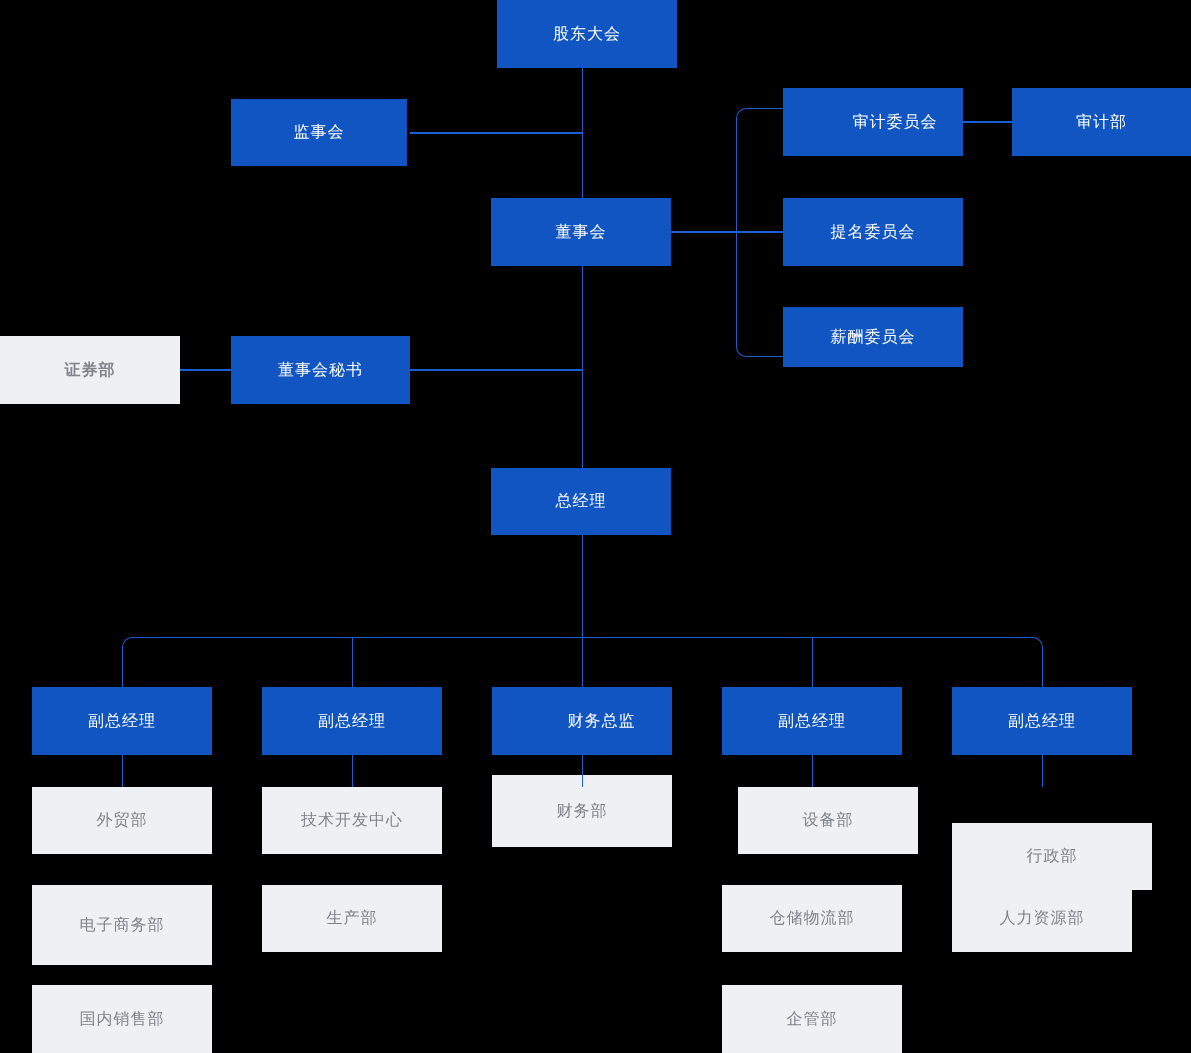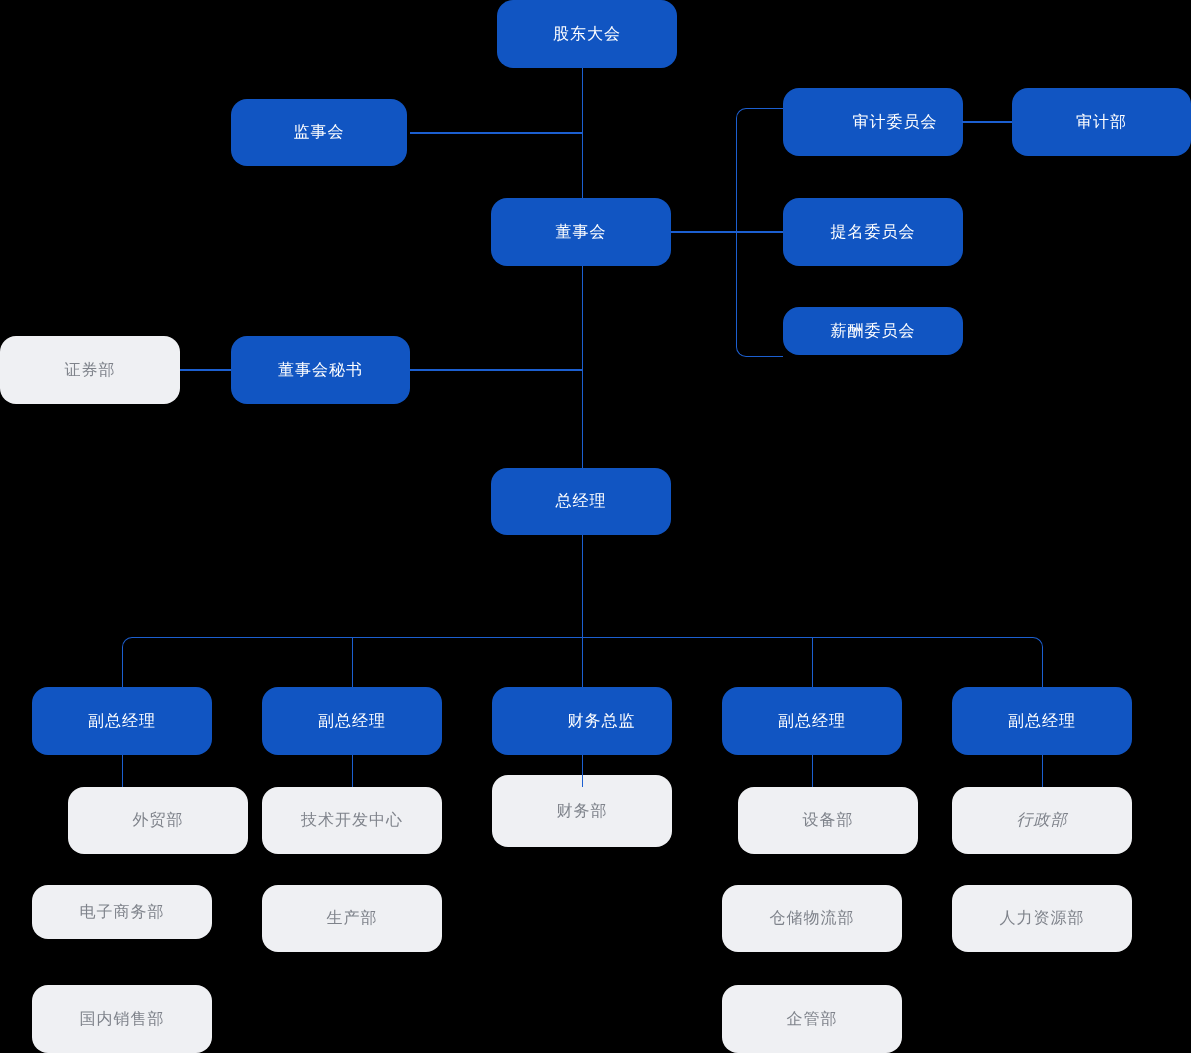--- a/index.html
+++ b/index.html
@@ -13,21 +13,21 @@
     height: 1053px;
     background: #000000;
     overflow: hidden;
     font-family: "Liberation Sans", "DejaVu Sans", sans-serif;
   }
   .node {
     position: absolute;
     display: flex;
     align-items: center;
     justify-content: center;
-    border-radius: 16px;
+    border-radius: 0;
     font-size: 16px;
     letter-spacing: 1px;
     box-sizing: border-box;
     white-space: nowrap;
   }
   .node.primary {
     background: #1155C2;
     color: #FFFFFF;
   }
   .node.secondary {
@@ -59,39 +59,39 @@
 </head>
 <body>
 
 <div id="org-chart">
     <div class="node primary" style="left: 497px; top: 0px; width: 180px; height: 68px;">股东大会</div>
     <div class="node primary" style="left: 231px; top: 99px; width: 176px; height: 67px;">监事会</div>
     <div class="node primary" style="left: 491px; top: 198px; width: 180px; height: 68px;">董事会</div>
     <div class="node primary" style="left: 783px; top: 88px; width: 180px; height: 68px; padding-left: 44px;">审计委员会</div>
     <div class="node primary" style="left: 1012px; top: 88px; width: 179px; height: 68px;">审计部</div>
     <div class="node primary" style="left: 783px; top: 198px; width: 180px; height: 68px;">提名委员会</div>
-    <div class="node primary" style="left: 783px; top: 307px; width: 180px; height: 48px;">薪酬委员会</div>
+    <div class="node primary" style="left: 783px; top: 307px; width: 180px; height: 60px;">薪酬委员会</div>
     <div class="node primary" style="left: 231px; top: 336px; width: 179px; height: 68px;">董事会秘书</div>
-    <div class="node secondary" style="left: 0px; top: 336px; width: 180px; height: 68px;">证券部</div>
+    <div class="node secondary" style="left: 0px; top: 336px; width: 180px; height: 68px; font-weight: bold;">证券部</div>
     <div class="node primary" style="left: 491px; top: 468px; width: 180px; height: 67px;">总经理</div>
     <div class="node primary" style="left: 32px; top: 687px; width: 180px; height: 68px;">副总经理</div>
     <div class="node primary" style="left: 262px; top: 687px; width: 180px; height: 68px;">副总经理</div>
     <div class="node primary" style="left: 492px; top: 687px; width: 180px; height: 68px; padding-left: 39px;">财务总监</div>
     <div class="node primary" style="left: 722px; top: 687px; width: 180px; height: 68px;">副总经理</div>
     <div class="node primary" style="left: 952px; top: 687px; width: 180px; height: 68px;">副总经理</div>
-    <div class="node secondary" style="left: 32px; top: 787px; width: 180px; height: 67px; margin-left: 36px;">外贸部</div>
-    <div class="node secondary" style="left: 32px; top: 885px; width: 180px; height: 54px;">电子商务部</div>
+    <div class="node secondary" style="left: 32px; top: 787px; width: 180px; height: 67px;">外贸部</div>
+    <div class="node secondary" style="left: 32px; top: 885px; width: 180px; height: 80px;">电子商务部</div>
     <div class="node secondary" style="left: 32px; top: 985px; width: 180px; height: 68px;">国内销售部</div>
     <div class="node secondary" style="left: 262px; top: 787px; width: 180px; height: 67px;">技术开发中心</div>
     <div class="node secondary" style="left: 262px; top: 885px; width: 180px; height: 67px;">生产部</div>
     <div class="node secondary" style="left: 492px; top: 775px; width: 180px; height: 72px;">财务部</div>
     <div class="node secondary" style="left: 722px; top: 787px; width: 180px; height: 67px; margin-left: 16px;">设备部</div>
     <div class="node secondary" style="left: 722px; top: 885px; width: 180px; height: 67px;">仓储物流部</div>
     <div class="node secondary" style="left: 722px; top: 985px; width: 180px; height: 68px;">企管部</div>
-    <div class="node secondary" style="left: 952px; top: 787px; width: 180px; height: 67px; font-style: italic;">行政部</div>
+    <div class="node secondary" style="left: 952px; top: 823px; width: 200px; height: 67px;">行政部</div>
     <div class="node secondary" style="left: 952px; top: 885px; width: 180px; height: 67px;">人力资源部</div>
     <div class="line" style="left: 581.5px; top: 68px; width: 1.5px; height: 130px;"></div>
     <div class="line" style="left: 410px; top: 132px; width: 172px; height: 1.5px;"></div>
     <div class="line" style="left: 581.5px; top: 266px; width: 1.5px; height: 202px;"></div>
     <div class="line" style="left: 410px; top: 369px; width: 172px; height: 1.5px;"></div>
     <div class="line" style="left: 180px; top: 369px; width: 51px; height: 1.5px;"></div>
     <div class="line" style="left: 671px; top: 231px; width: 112px; height: 1.5px;"></div>
     <div class="line" style="left: 962px; top: 121px; width: 50px; height: 1.5px;"></div>
     <div class="line" style="left: 581.5px; top: 535px; width: 1.5px; height: 102px;"></div>
     <div class="line" style="left: 351.5px; top: 637px; width: 1.5px; height: 50px;"></div>

